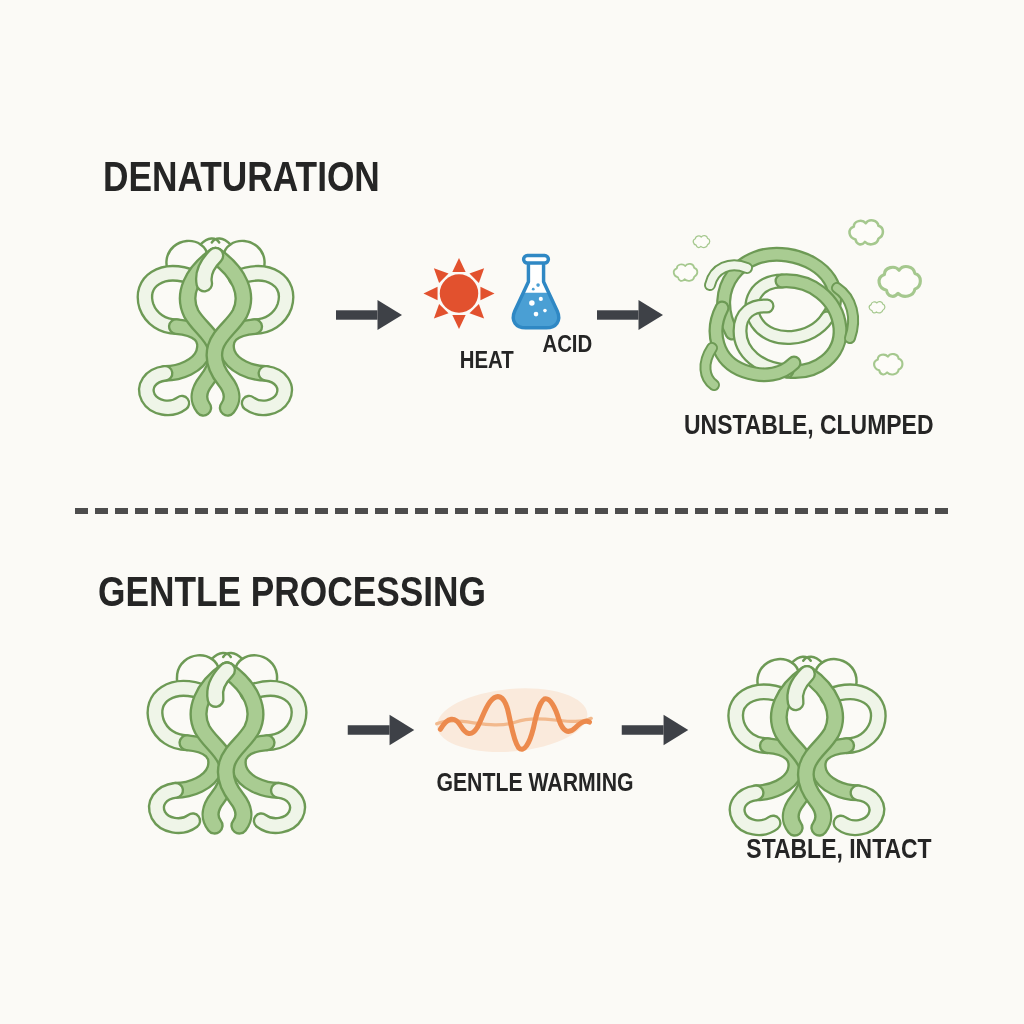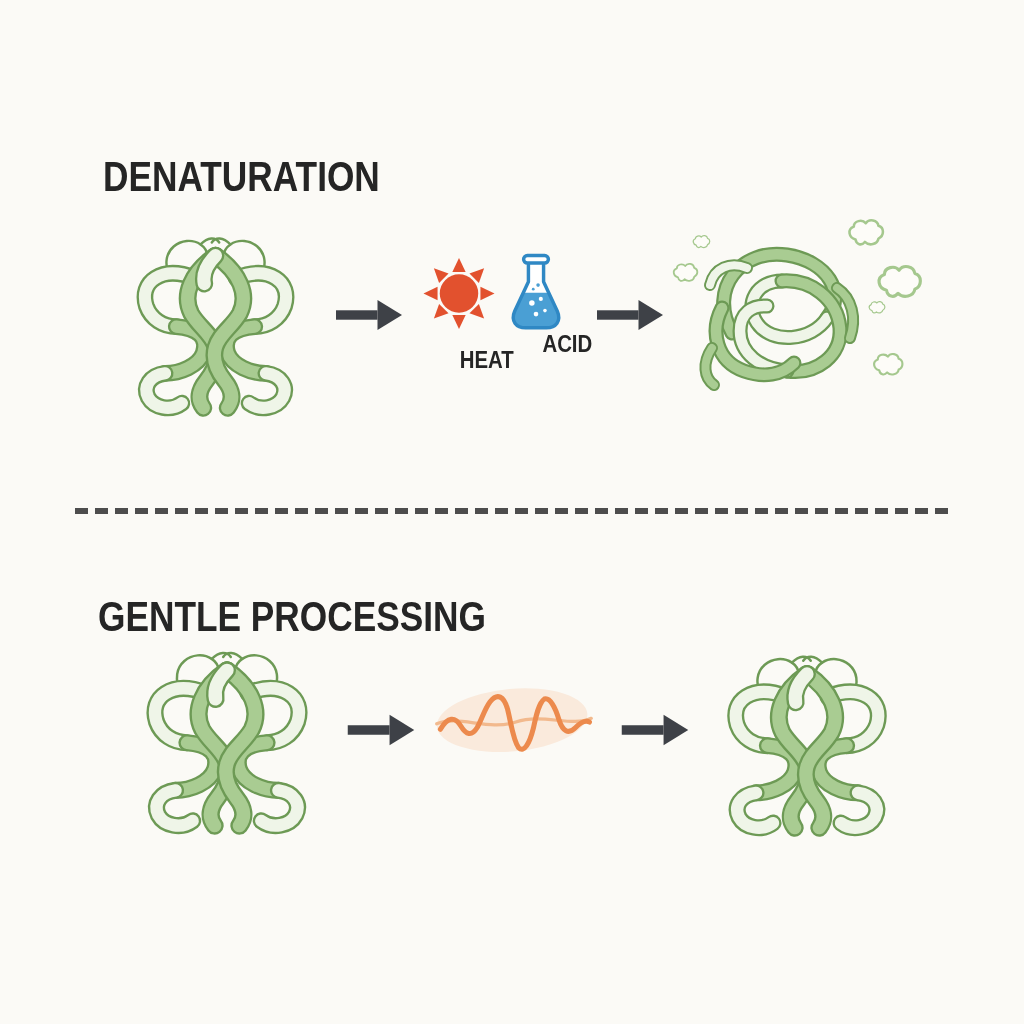--- a/index.html
+++ b/index.html
@@ -148,43 +148,52 @@
   </div>
 
   <svg class="abs" style="left:597px; top:296px;" width="66" height="38" viewBox="0 0 70 40">
     <use href="#arrowG"></use>
   </svg>
 
   <svg class="abs" style="left:652px; top:213px;" width="300" height="200">
     <use href="#clumpSym" width="300" height="200"></use>
   </svg>
 
+  <div class="lblwrap" style="left:635px; top:410px; width:320px;">
+    <span class="lbl">UNSTABLE, CLUMPED</span>
+  </div>
 
   <div class="abs divider" style="left:75px; top:508px; width:880px; height:6px;"></div>
 
-  <div class="abs title" style="left:98px; top:592px;text-align:right;">
+  <div class="abs title" style="left:98px; top:567px;text-align:right;">
     <span class="cond">GENTLE PROCESSING</span>
   </div>
 
   <svg class="abs" style="left:116px; top:636px;" width="222" height="202">
     <use href="#proteinSym" width="222" height="202"></use>
   </svg>
 
   <svg class="abs" style="left:347px; top:711px;" width="68" height="38" viewBox="0 0 70 40">
     <use href="#arrowG"></use>
   </svg>
 
   <svg class="abs" style="left:428px; top:676px;" width="172" height="92" viewBox="0 0 180 100">
     <ellipse class="glow" cx="88" cy="48" rx="82" ry="34" transform="rotate(-5,88,48)"></ellipse>
     <path class="wave-soft" d="M6,52 C 30,42 62,60 92,50 C 122,40 152,56 174,46"></path>
     <path class="wave-main" d="M10,58 C 18,44 26,44 32,54 C 38,64 44,66 50,56 C 55,47 58,36 64,28 C 72,18 79,22 83,36 C 87,52 89,70 95,78 C 101,84 107,73 111,57 C 114,43 117,29 123,25 C 129,23 135,34 139,48 C 143,60 149,64 157,56 C 163,50 168,48 172,50"></path>
   </svg>
+  <div class="lblwrap" style="left:391px; top:768px; width:260px;">
+    <span class="lbl" style="font-size:25px;">GENTLE WARMING</span>
+  </div>
 
   <svg class="abs" style="left:621px; top:711px;" width="68" height="38" viewBox="0 0 70 40">
     <use href="#arrowG"></use>
   </svg>
 
   <svg class="abs" style="left:698px; top:640px;" width="218" height="200">
     <use href="#proteinSym" width="218" height="200"></use>
   </svg>
 
+  <div class="lblwrap" style="left:668px; top:834px; width:280px;">
+    <span class="lbl">STABLE, INTACT</span>
+  </div>
 
 </div>
 
 </body></html>

